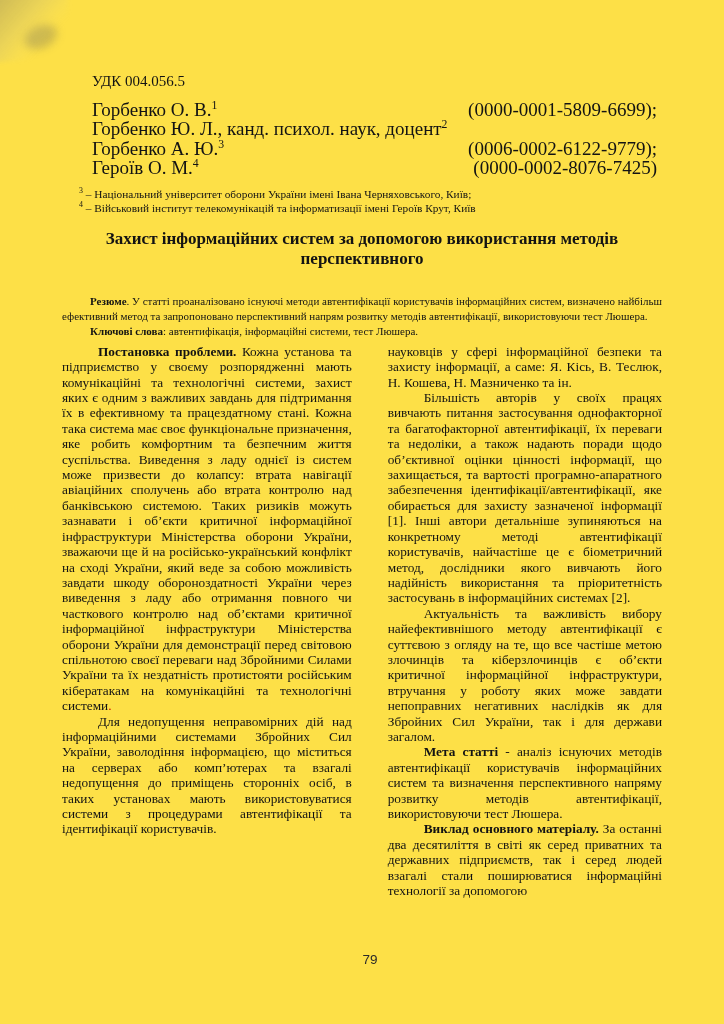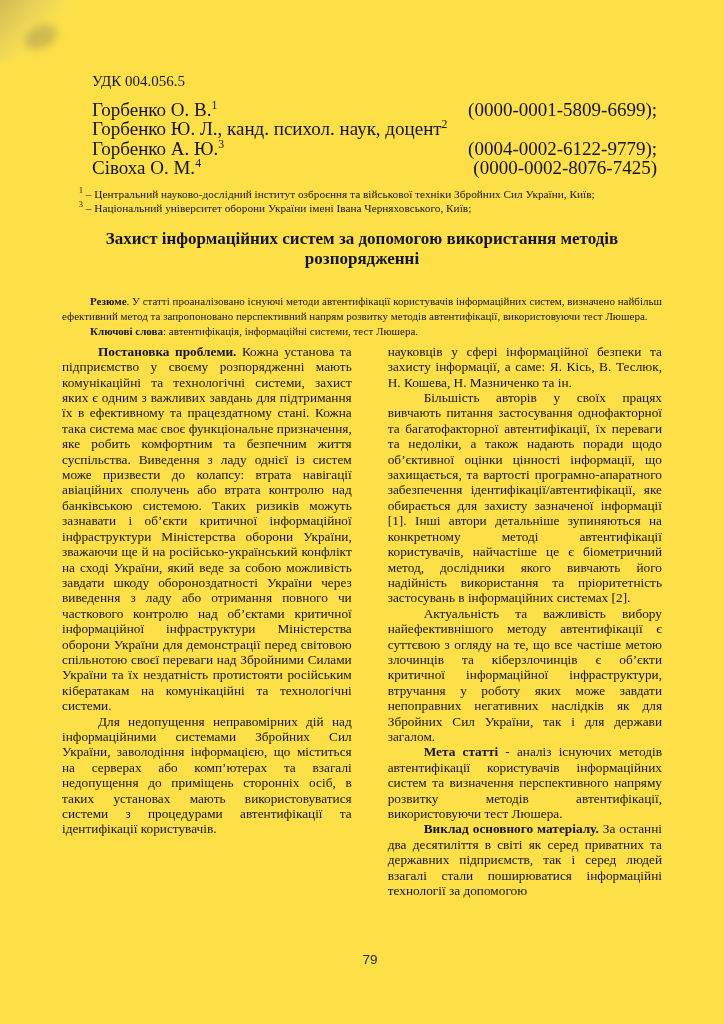--- a/index.html
+++ b/index.html
@@ -76,34 +76,34 @@
     <div class="authors">
       <div class="author-row">
         <span class="a-name"><span>Горбенко О. В.</span><sup>1</sup></span>
         <span class="orcid">(0000-0001-5809-6699);</span>
       </div>
       <div class="author-row">
         <span class="a-name"><span>Горбенко Ю. Л., канд. психол. наук, доцент</span><sup>2</sup></span>
       </div>
       <div class="author-row">
         <span class="a-name"><span>Горбенко А. Ю.</span><sup>3</sup></span>
-        <span class="orcid">(0004-0002-6122-9779);</span>
+        <span class="orcid">(0006-0002-6122-9779);</span>
       </div>
       <div class="author-row">
-        <span class="a-name"><span>Сівоха О. М.</span><sup>4</sup></span>
+        <span class="a-name"><span>Героїв О. М.</span><sup>4</sup></span>
         <span class="orcid">(0000-0002-8076-7425)</span>
       </div>
     </div>
 
     <div class="affiliations">
-      <div class="aff"><sup>1</sup><span> – Центральний науково-дослідний інститут озброєння та військової техніки Збройних Сил України, Київ;</span></div>
       <div class="aff"><sup>3</sup><span> – Національний університет оборони України імені Івана Черняховського, Київ;</span></div>
+      <div class="aff"><sup>4</sup><span> – Військовий інститут телекомунікацій та інформатизації імені Героїв Крут, Київ</span></div>
     </div>
 
-    <h1 class="title">Захист інформаційних систем за допомогою використання методів розпорядженні</h1>
+    <h1 class="title">Захист інформаційних систем за допомогою використання методів перспективного</h1>
 
     <div class="abstract">
       <p><b>Резюме</b><span>. У статті проаналізовано існуючі методи автентифікації користувачів інформаційних систем, визначено найбільш ефективний метод та запропоновано перспективний напрям розвитку методів автентифікації, використовуючи тест Люшера.</span></p>
       <p><b>Ключові слова</b><span>: автентифікація, інформаційні системи, тест Люшера.</span></p>
     </div>
 
     <div class="columns">
       <div class="col col-left">
         <p><b>Постановка проблеми.</b><span> Кожна установа та підприємство у своєму розпорядженні мають комунікаційні та технологічні системи, захист яких є одним з важливих завдань для підтримання їх в ефективному та працездатному стані. Кожна така система має своє функціональне призначення, яке робить комфортним та безпечним життя суспільства. Виведення з ладу однієї із систем може призвести до колапсу: втрата навігації авіаційних сполучень або втрата контролю над банківською системою. Таких ризиків можуть зазнавати і об’єкти критичної інформаційної інфраструктури Міністерства оборони України, зважаючи ще й на російсько-український конфлікт на сході України, який веде за собою можливість завдати шкоду обороноздатності України через виведення з ладу або отримання повного чи часткового контролю над об’єктами критичної інформаційної інфраструктури Міністерства оборони України для демонстрації перед світовою спільнотою своєї переваги над Збройними Силами України та їх нездатність протистояти російським кібератакам на комунікаційні та технологічні системи</span><span class="red">.</span></p>
         <p><b></b><span>Для недопущення неправомірних дій над інформаційними системами Збройних Сил України, заволодіння інформацією, що міститься на серверах або комп’ютерах та взагалі недопущення до приміщень сторонніх осіб, в таких установах мають використовуватися системи з процедурами автентифікації та ідентифікації користувачів.</span></p>

